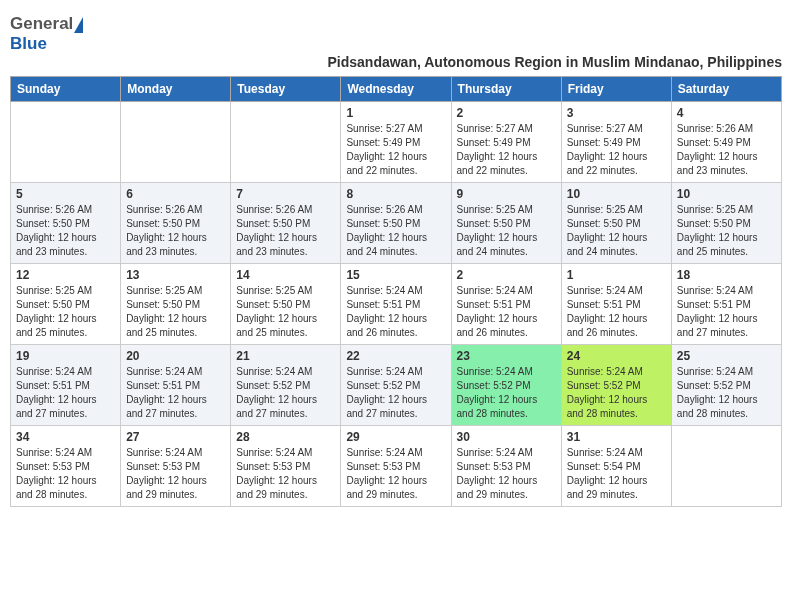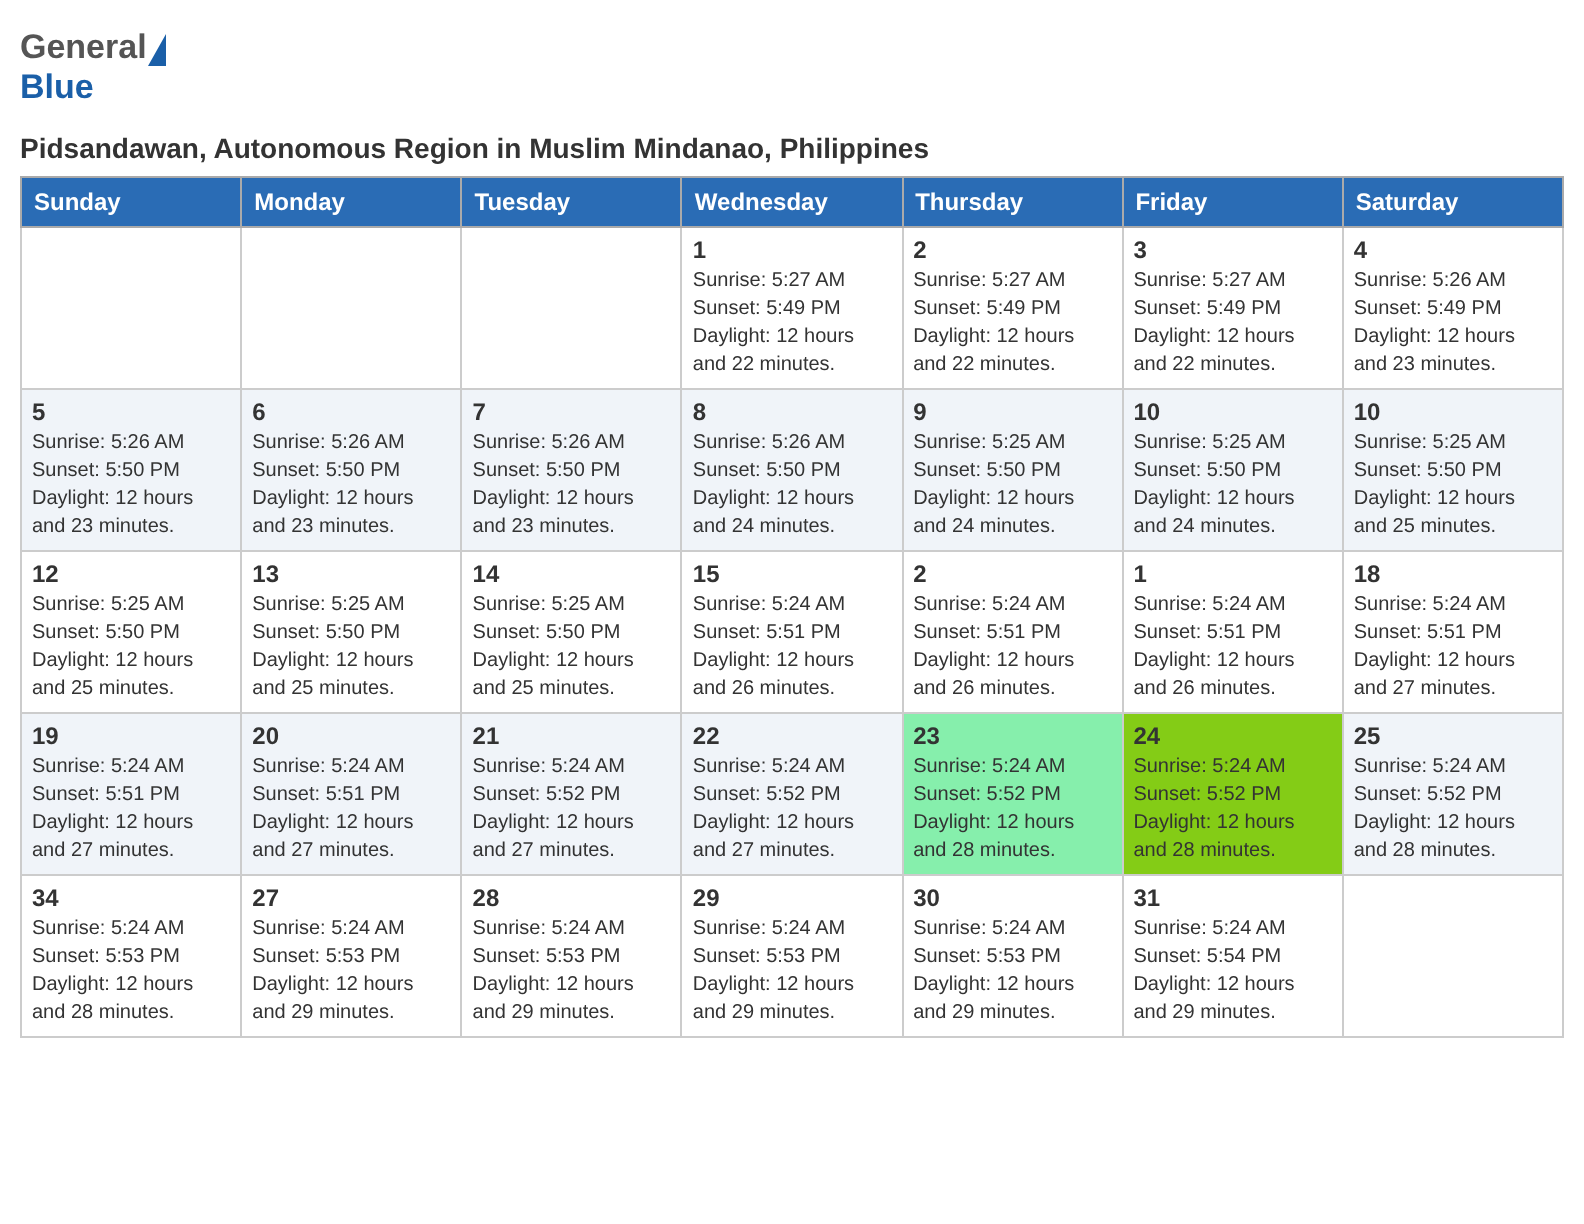--- a/index.html
+++ b/index.html
@@ -7,36 +7,36 @@
       font-family: Arial, sans-serif;
       background: #fff;
       width: 792px;
       min-height: 612px;
       padding: 10px;
     }
     .header {
       display: flex;
       align-items: center;
       justify-content: space-between;
-      margin-bottom: 12px;
+      margin-bottom: 0;
     }
     .logo {
       display: flex;
       flex-direction: column;
       align-items: flex-start;
       margin-top: 4px;
     }
     .month-title {
       font-size: 36px;
       font-weight: bold;
       color: #333;
       text-align: right;
     }
     .subtitle {
-      text-align: left;
+      text-align: right;
       font-size: 14px;
       font-weight: bold;
       color: #333;
       margin-bottom: 6px;
     }
     .calendar {
       width: 100%;
       border-collapse: collapse;
     }
     .calendar th {
@@ -293,21 +293,21 @@
 Daylight: 12 hours
 and 27 minutes.</div>
         </td>
         <td style="background: #86efac;">
           <span class="day-number">23</span>
           <div class="day-info" style="white-space: pre-line;">Sunrise: 5:24 AM
 Sunset: 5:52 PM
 Daylight: 12 hours
 and 28 minutes.</div>
         </td>
-        <td style="background: #84cc16;">
+        <td style="background: #bef264;">
           <span class="day-number">24</span>
           <div class="day-info" style="white-space: pre-line;">Sunrise: 5:24 AM
 Sunset: 5:52 PM
 Daylight: 12 hours
 and 28 minutes.</div>
         </td>
         <td style="background: rgb(240, 244, 249);">
           <span class="day-number">25</span>
           <div class="day-info" style="white-space: pre-line;">Sunrise: 5:24 AM
 Sunset: 5:52 PM

